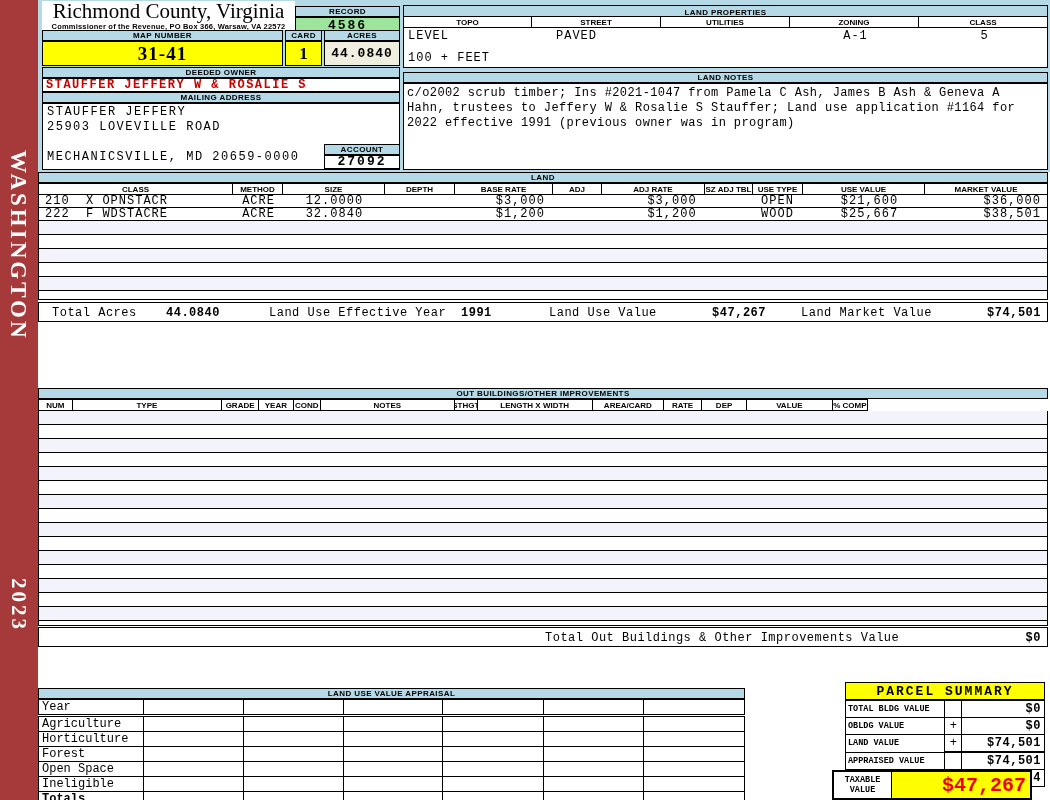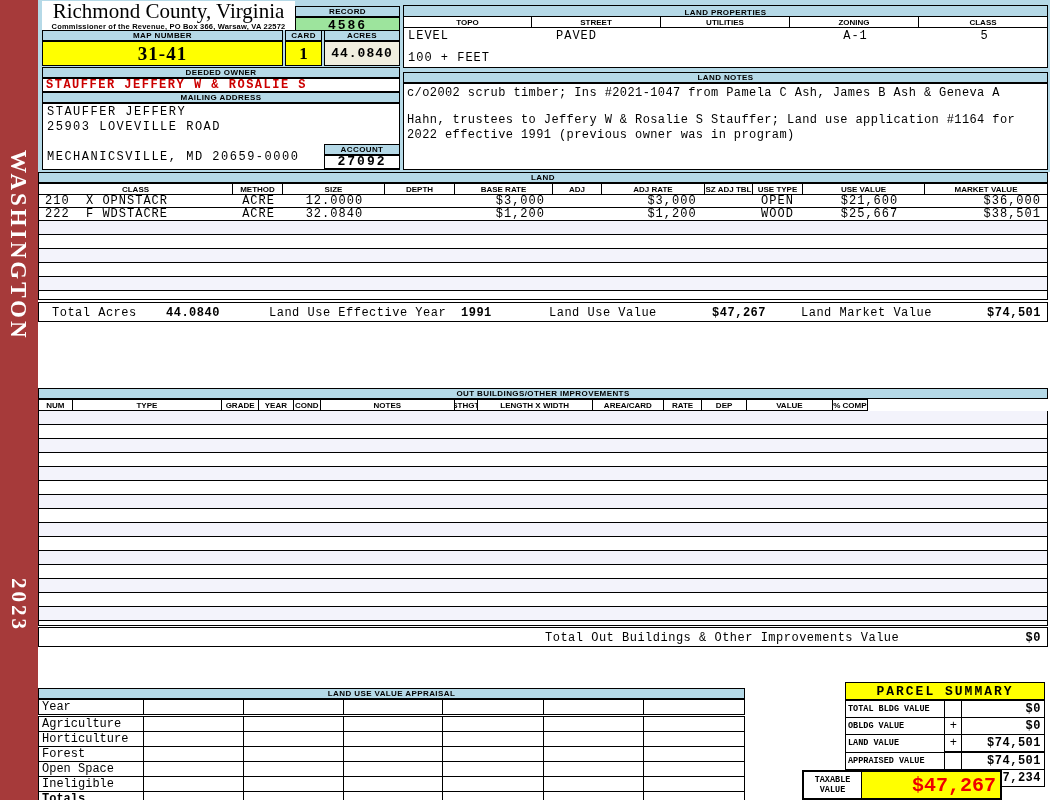--- a/index.html
+++ b/index.html
@@ -100,21 +100,21 @@
     <span class="data abs" style="left:4px;top:1px;">LEVEL</span>
     <span class="data abs" style="left:152px;top:1px;">PAVED</span>
     <span class="data abs" style="left:387px;top:1px;width:129px;text-align:center;">A-1</span>
     <span class="data abs" style="left:516px;top:1px;width:129px;text-align:center;">5</span>
     <span class="data abs" style="left:4px;bottom:2px;">100 + FEET</span>
   </div>
 
   <div class="abs band" style="left:403px;top:72px;width:645px;height:11px;">LAND NOTES</div>
   <div class="abs wbox" style="left:403px;top:83px;width:645px;height:87px;padding:2px 0 0 3px;">
     <div class="data" style="line-height:15px;letter-spacing:.4px;">c/o2002 scrub timber; Ins #2021-1047 from Pamela C Ash, James B Ash &amp; Geneva A</div>
-    <div class="data" style="line-height:15px;letter-spacing:.4px;margin-top:12px;">Hahn, trustees to Jeffery W &amp; Rosalie S Stauffer; Land use application #1164 for</div>
+    <div class="data" style="line-height:15px;letter-spacing:.4px;">Hahn, trustees to Jeffery W &amp; Rosalie S Stauffer; Land use application #1164 for</div>
     <div class="data" style="line-height:15px;letter-spacing:.4px;">2022 effective 1991 (previous owner was in program)</div>
   </div>
 
   <div class="abs band" style="left:38px;top:172px;width:1010px;height:11px;">LAND</div>
   <div class="abs hrow" style="left:38px;top:183px;width:1010px;">
     <div class="hcell" style="width:195px;">CLASS</div>
     <div class="hcell" style="width:50px;">METHOD</div>
     <div class="hcell" style="width:102px;">SIZE</div>
     <div class="hcell" style="width:70px;">DEPTH</div>
     <div class="hcell" style="width:98px;">BASE RATE</div>
@@ -309,19 +309,19 @@
       <td class="sgn" style="border-top:2px solid #000;"></td>
       <td class="val" style="border-top:2px solid #000;">$74,501</td>
         </tr>
     <tr style="height:14px;">
       <td class="lab">DEFERRED VALUE</td>
       <td class="sgn">-</td>
       <td class="val">$27,234</td>
         </tr>
   </tbody>
     </table>
-  <div class="abs" style="left:802px;top:770px;width:200px;height:30px;border:2px solid #000;background:var(--yellow);box-sizing:border-box;">
+  <div class="abs" style="left:832px;top:770px;width:200px;height:30px;border:2px solid #000;background:var(--yellow);box-sizing:border-box;">
     <div class="abs" style="left:0;top:0;width:58px;height:26px;background:#fff;border-right:1px solid #000;
          font:bold 8.5px 'Liberation Mono',monospace;display:flex;align-items:center;justify-content:center;text-align:center;">TAXABLE VALUE</div>
     <div class="abs" style="right:4px;top:2px;font:bold 20px 'Liberation Mono',monospace;color:var(--bigred);">$47,267</div>
   </div>
 
 </div>
 
 </body></html>

